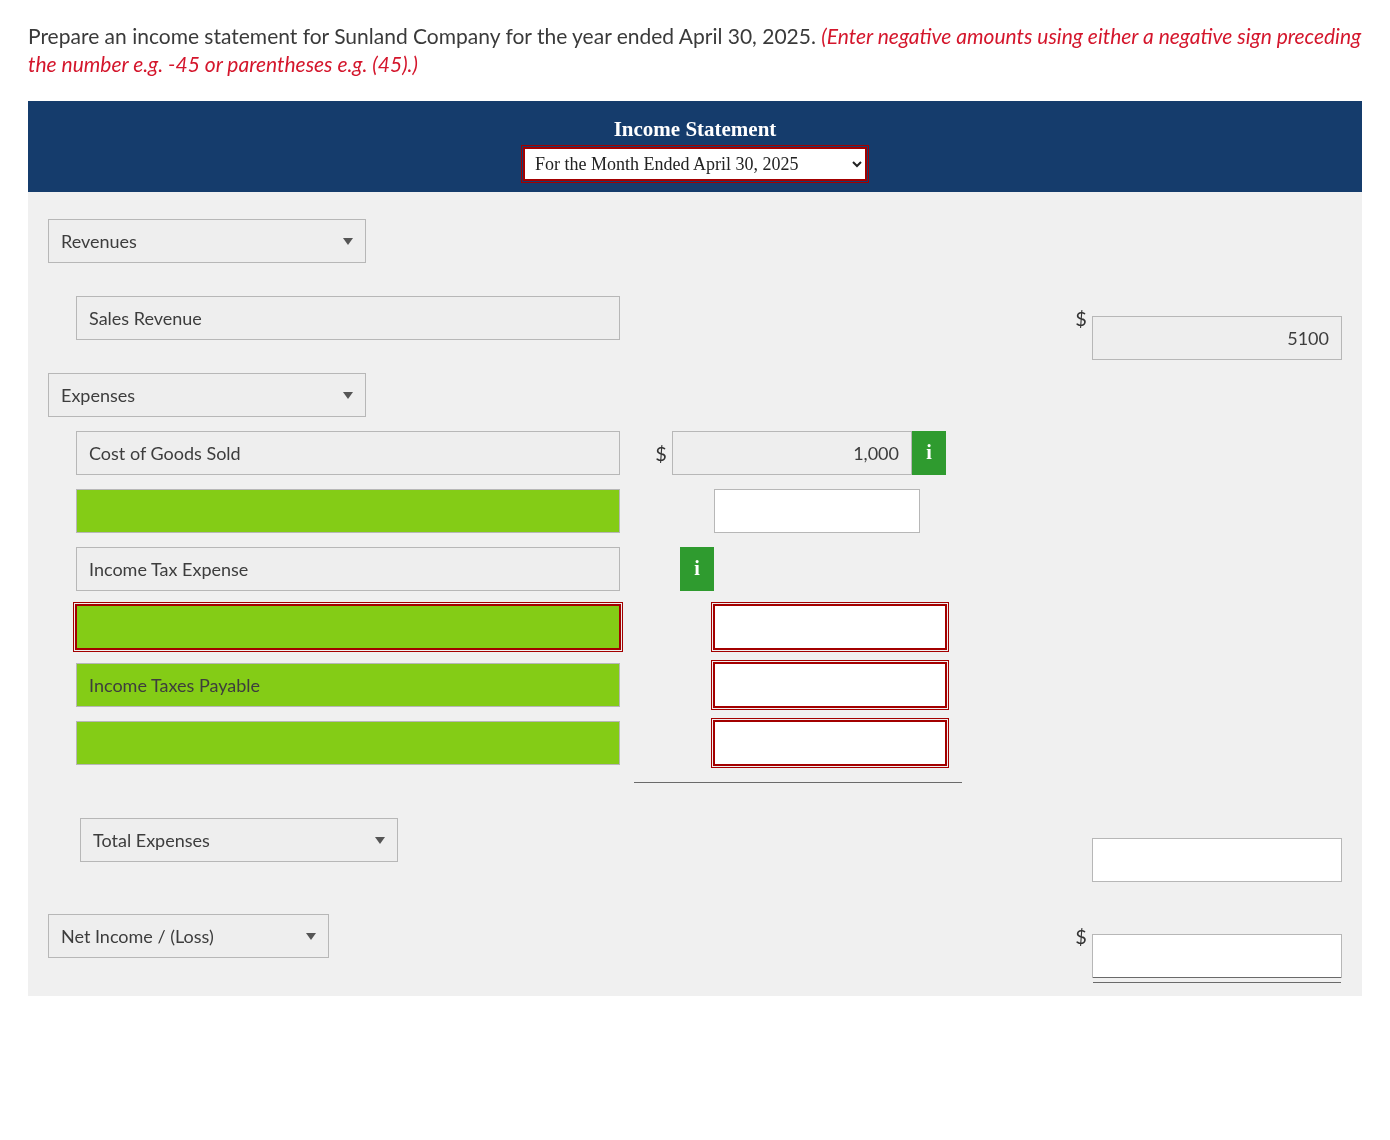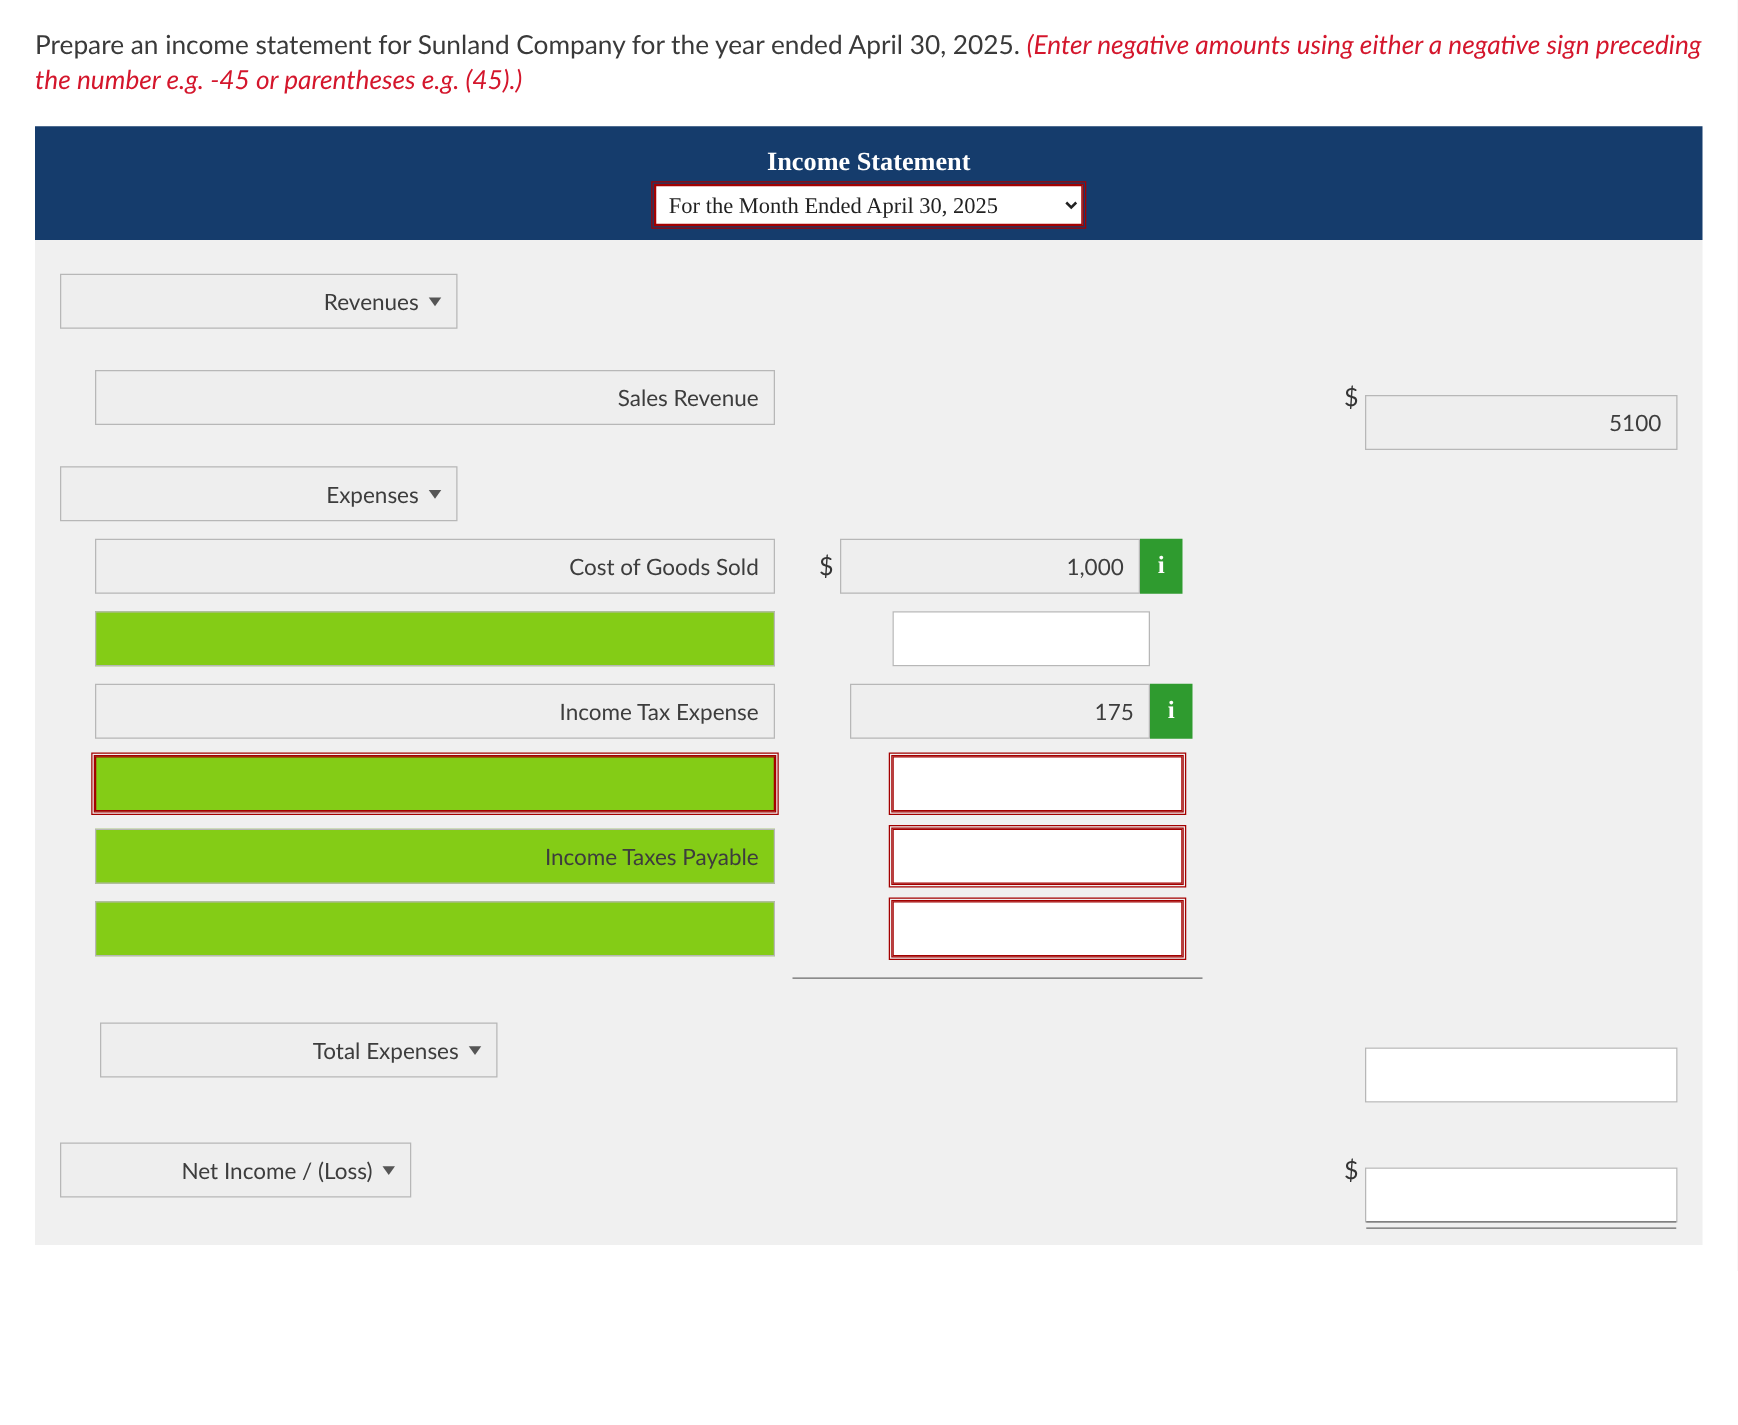--- a/index.html
+++ b/index.html
@@ -80,21 +80,20 @@
 
   .label-box, .select-box, .amount-box {
     height: 44px;
     border: 1px solid #b7b7b7;
     background: #fff;
     display: flex;
     align-items: center;
     padding: 0 12px;
     font-size: 18px;
     color: #3d3d3d;
-    justify-content: flex-end;
   }
   .label-box { background: #eeeeee; }
   .select-box {
     position: relative;
     background: #eeeeee;
     padding-right: 30px;
   }
   .select-box::after {
     content: "";
     position: absolute;
@@ -218,23 +217,20 @@
           <span class="amount-right-align"></span>
         </div>
       </div>
     </div>
 
     <div class="row">
       <div class="indent-28 label-box col-label-lg">
         <span>Income Tax Expense</span>
       </div>
       <div class="mid-wrap" style="margin-left:50px;">
-        <div class="amount-box filled col-amt-mid">
-          <span class="amount-right-align">175</span>
-        </div>
         <button class="info-btn">
             <span>i</span>
           </button>
       </div>
     </div>
 
     <div class="row">
       <div class="indent-28 label-box white col-label-lg error-box">
         <span></span>
       </div>

